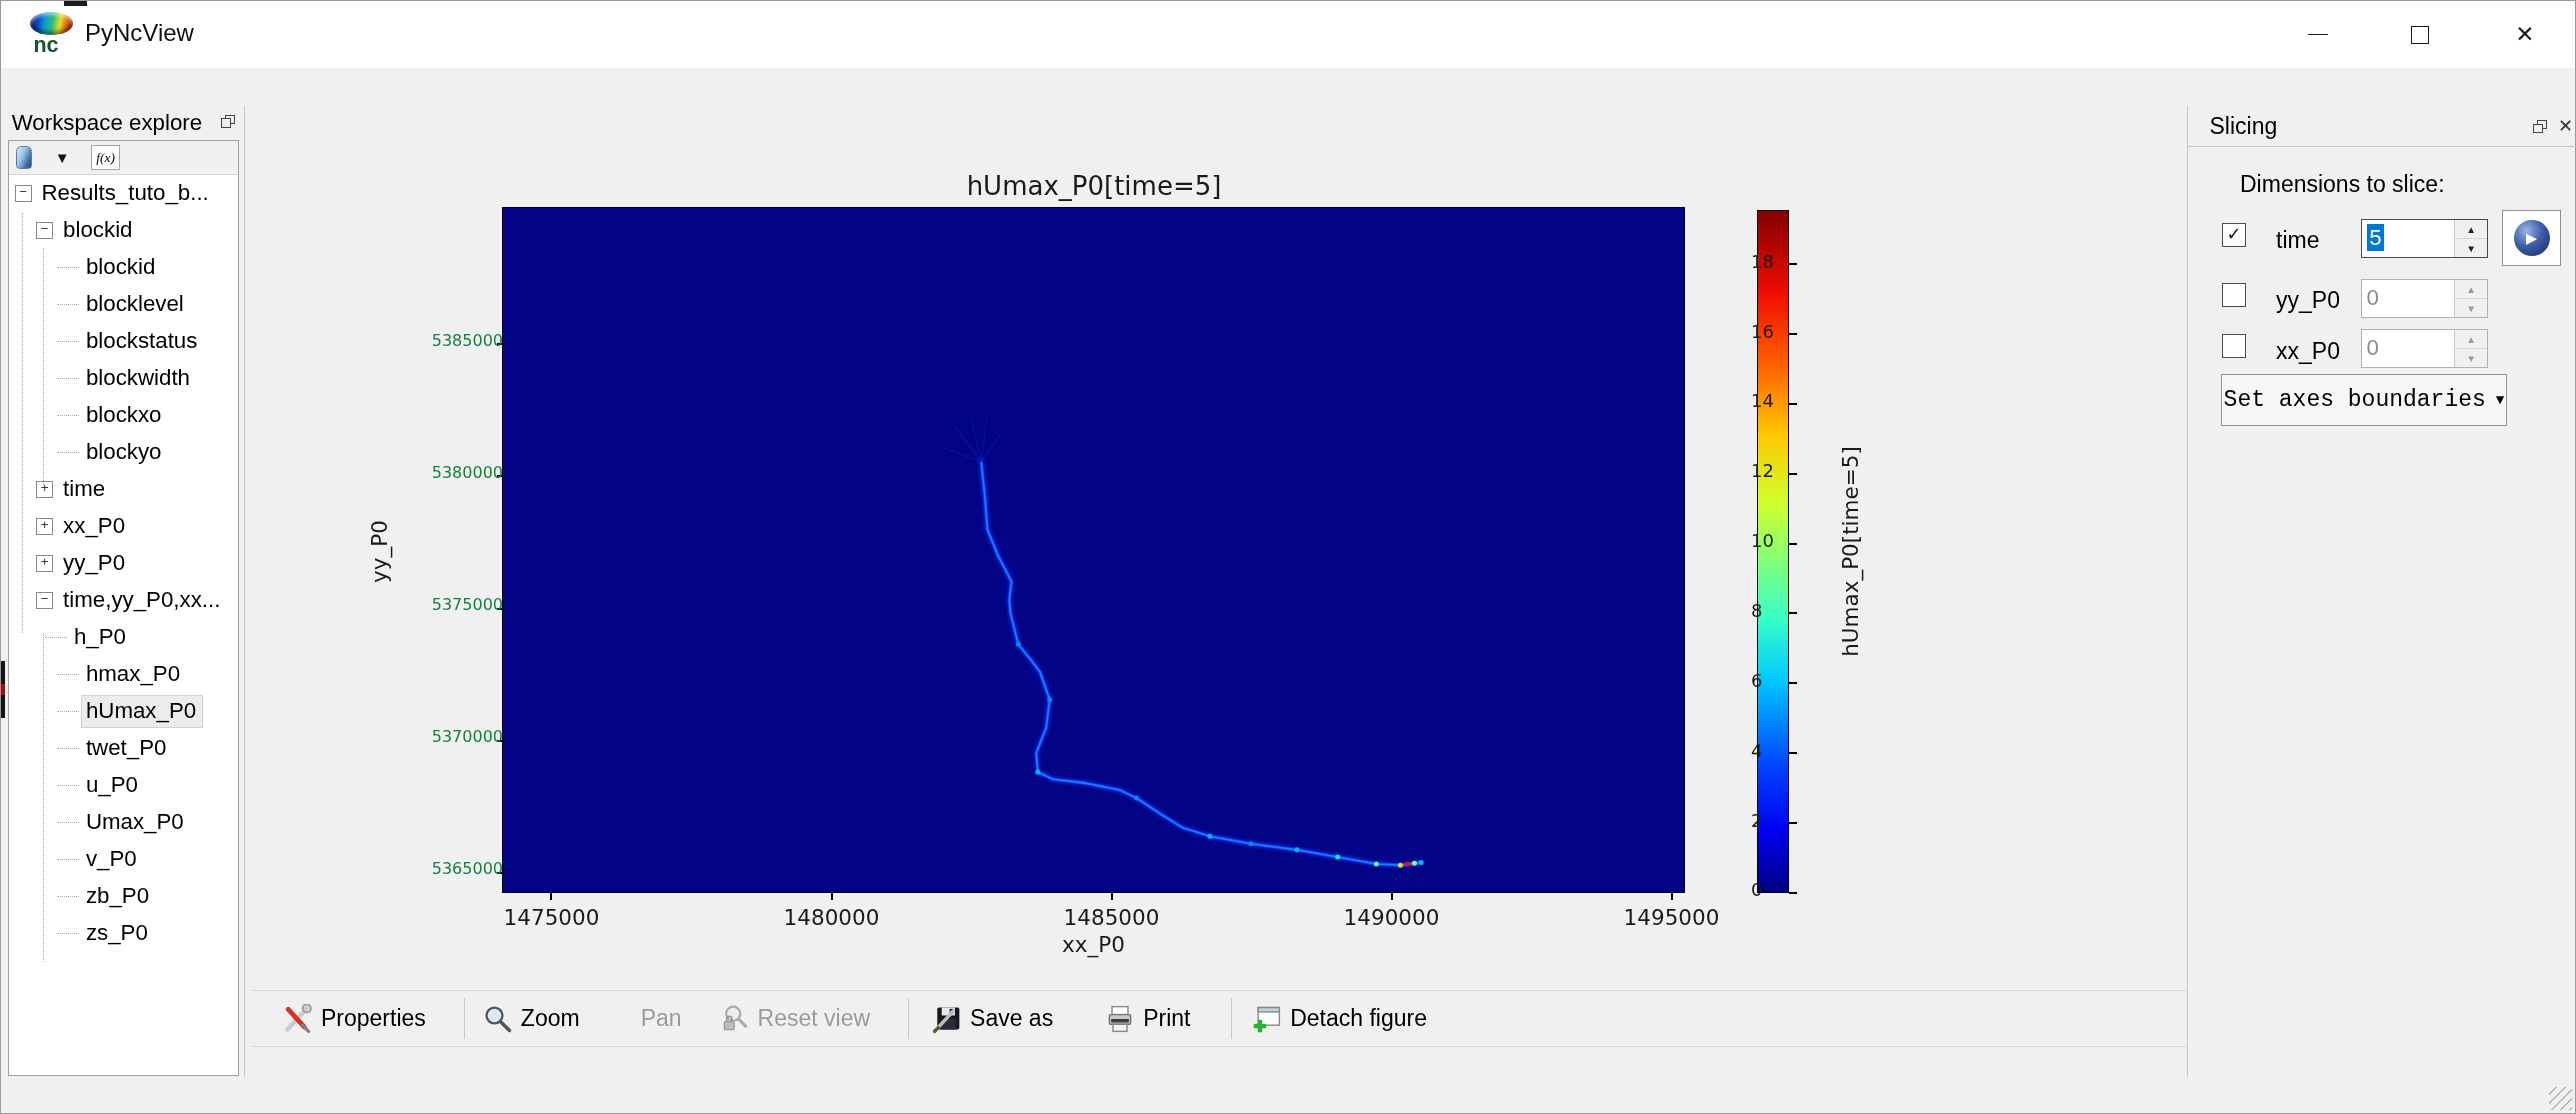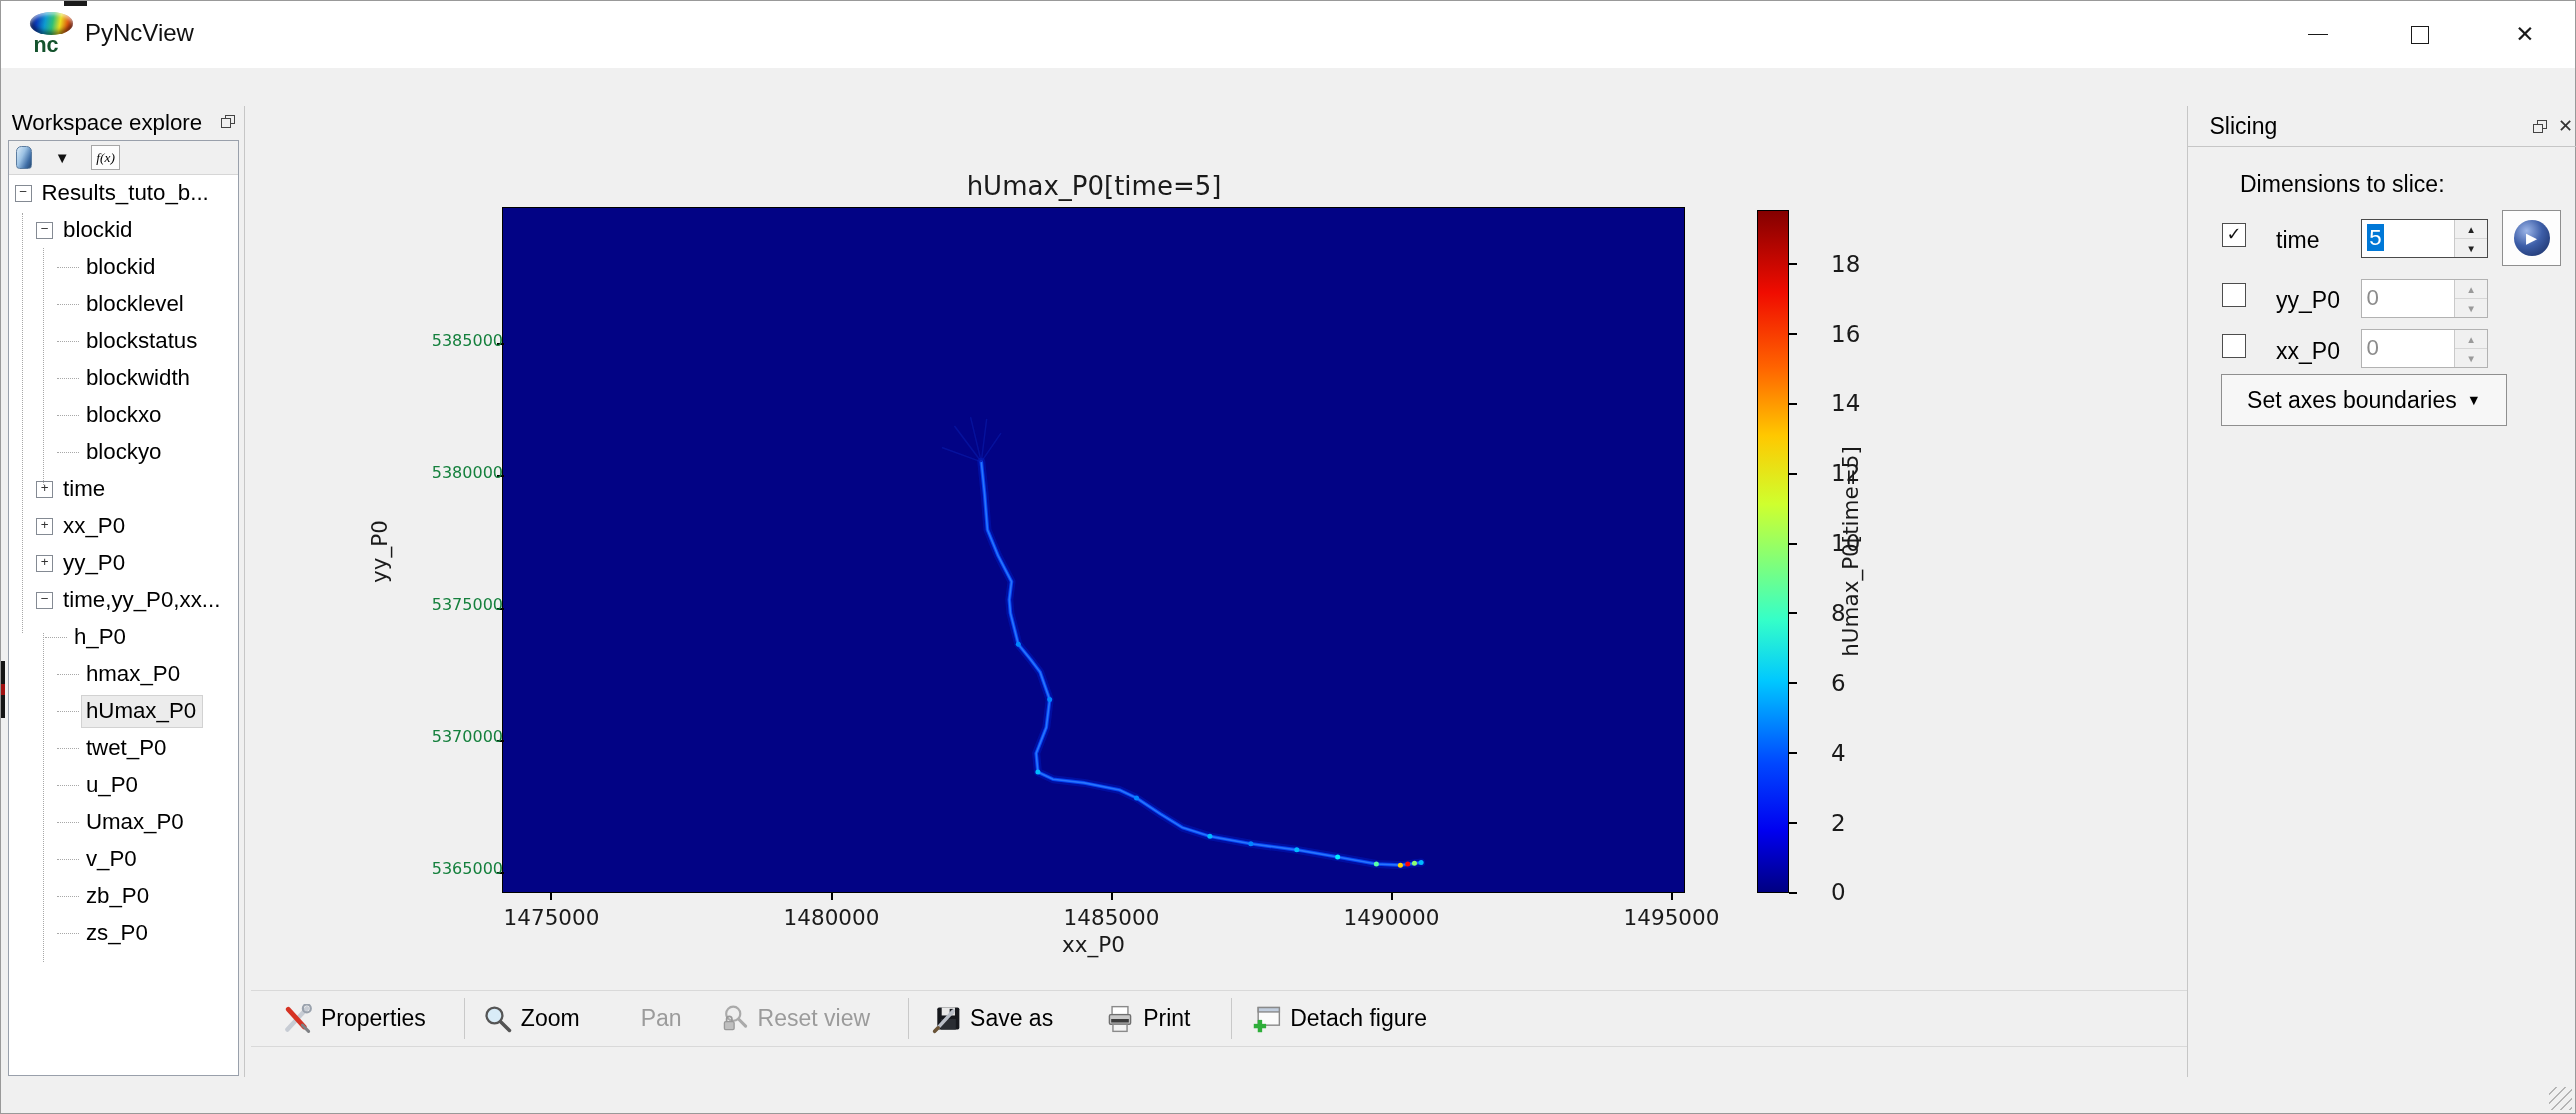--- a/index.html
+++ b/index.html
@@ -71,21 +71,21 @@
   .ticky{position:absolute;width:7.2px;height:1.8px;background:#000;left:246px;}
   .xlab{position:absolute;width:161px;text-align:center;font-size:21.5px;color:#1a1a1a;top:797px;}
   .ylab{position:absolute;width:134px;text-align:right;font-size:16px;color:#15803d;left:118px;}
   .axis-ylabel{position:absolute;left:40px;top:430px;width:179px;height:27px;text-align:center;
      font-size:21.5px;transform:rotate(-90deg);color:#1a1a1a;}
   .axis-xlabel{position:absolute;left:753px;top:824px;width:179px;text-align:center;font-size:21.5px;color:#1a1a1a;}
   .cbar{position:absolute;left:1508px;top:104px;width:30px;height:681px;border:1.8px solid #000;margin:-1.8px;
      background:linear-gradient(to top,#000082 0%,#0000f0 9%,#0048ff 19%,#00c8ff 31%,#35ffc8 40%,
        #7dff7d 48%,#cfff2e 57%,#ffc800 67%,#ff6400 77%,#f00c00 88%,#840000 100%);}
   .cbtick{position:absolute;width:8px;height:1.8px;background:#000;left:1538px;}
-  .cblab{position:absolute;left:1580px;font-size:23px;color:#1a1a1a;}
+  .cblab{position:absolute;left:1500px;font-size:18px;color:#1a1a1a;}
   .cbar-label{position:absolute;left:1466px;top:430px;width:268px;height:27px;text-align:center;
      font-size:21.5px;transform:rotate(-90deg);color:#1a1a1a;}
 
   
   .ftoolbar{position:absolute;left:0;top:882px;width:1936px;height:57px;background:#f0f0f0;
      border-top:0.9px solid #d9d9d9;border-bottom:0.9px solid #d9d9d9;display:flex;align-items:center;
      font-family:"Liberation Sans",sans-serif;padding-left:32px;box-sizing:border-box;}
   .tbtn{display:flex;align-items:center;gap:8px;font-size:23px;color:#000;}
   .tbtn.dis{color:#9b9b9b;}
   .tsep{width:0;height:41px;border-left:0.9px solid #c9c9c9;align-self:center;}
@@ -110,21 +110,21 @@
   .spinbtns{width:32px;border-left:0.9px solid #c9c9c9;display:flex;flex-direction:column;}
   .spinbtns div{flex:1;background:#f0f0f0;font-size:9.8px;display:flex;align-items:center;justify-content:center;color:#222;}
   .spin.off .spinbtns div{color:#9a9a9a;}
   .spinbtns div:first-child{border-bottom:0.9px solid #d6d6d6;}
   .animbtn{position:absolute;left:314px;top:104px;width:57px;height:54px;background:#fdfdfd;
      border:0.9px solid #8f8f8f;display:flex;align-items:center;justify-content:center;}
   .sphere{width:36px;height:36px;border-radius:50%;
      background:radial-gradient(circle at 35% 30%,#9db6e8 0%,#3d5ea8 45%,#162a5e 100%);
      display:flex;align-items:center;justify-content:center;color:#fff;font-size:14.3px;}
   .setaxes{position:absolute;left:33px;top:268px;width:284px;height:50px;background:#f7f7f7;
-     border:0.9px solid #8f8f8f;font-size:23px;display:flex;align-items:center;justify-content:center;gap:10px;}
+     border:0.9px solid #8f8f8f;font-size:23px;display:flex;align-items:center;justify-content:center;gap:10px;font-family:Liberation Mono, monospace;}
   .setaxes .dd{font-size:14.3px;}
 
   
   .topnotch{position:absolute;left:63px;top:0;width:23px;height:4.5px;background:#1b1b1b;}
   .leftsliver{position:absolute;left:0;top:660px;width:3.6px;height:57px;
      background:linear-gradient(#151515 0 40%,#a01010 40% 60%,#151515 60% 100%);}
   .grip{position:absolute;right:2.7px;bottom:2.7px;width:23px;height:23px;
      background:repeating-linear-gradient(135deg,transparent 0 4.5px,#b4b4b4 4.5px 6.3px);}
 </style>
 </head>

